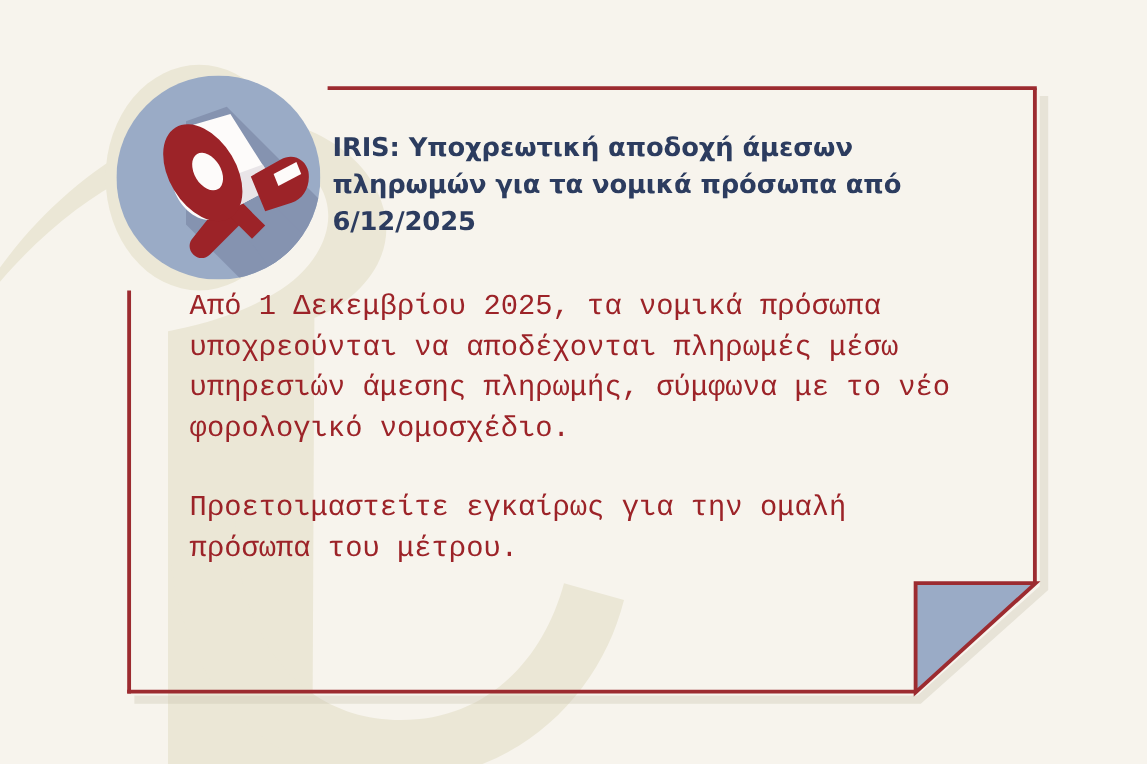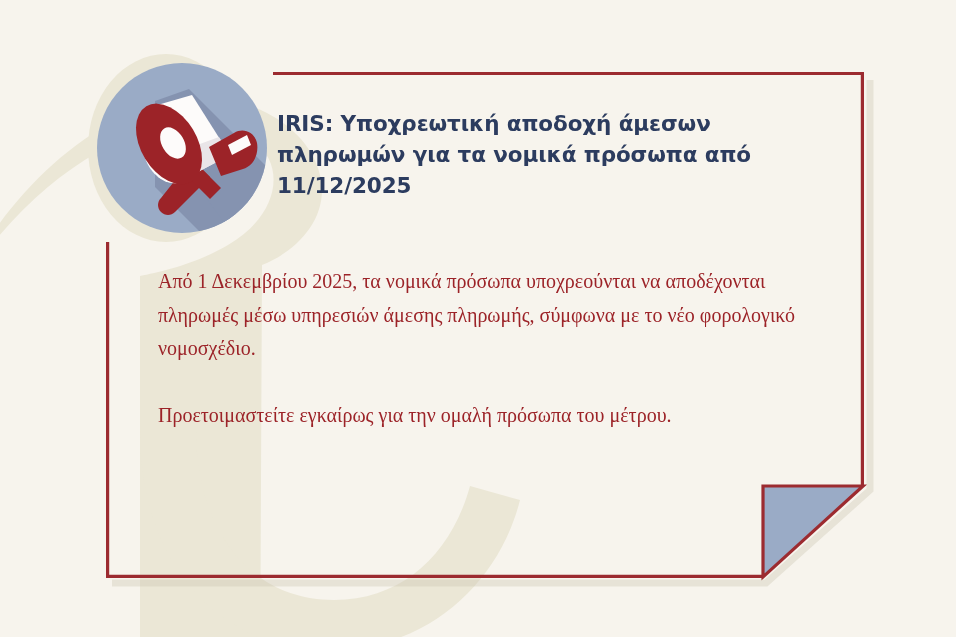--- a/index.html
+++ b/index.html
@@ -62,25 +62,25 @@
     font-size: 21.5px;
     line-height: 31px;
     letter-spacing: -0.1px;
     white-space: pre-line;
   }
 
   
   .body-copy {
     position: absolute;
     left: 158px;
-    top: 265px;
+    top: 240px;
     width: 640px;
     color: #9c2328;
-    font-family: Liberation Serif, serif;
-    font-size: 20px;
+    font-family: Liberation Mono, monospace;
+    font-size: 24px;
     line-height: 33.5px;
     font-weight: normal;
   }
   .body-copy p {
     margin: 0;
     white-space: pre-line;
   }
   .para-gap {
     height: 33px;
   }
@@ -183,21 +183,21 @@
         <ellipse cx="76" cy="80" rx="11" ry="17" transform="rotate(-31 76 80)" fill="#fdfbfa"></ellipse>
 
         <path d="M 112 84 L 137 70 C 147 64, 158 70, 160 80
                  C 162 92, 156 103, 146 106 L 124 113 Z" fill="#9c2328"></path>
 
         <path d="M 131 82 L 150 72 L 154 82 L 135 92 Z" fill="#fdfbfa"></path>
       </g>
     </svg>
   </div>
 
-  <div class="headline">IRIS: Υποχρεωτική αποδοχή άμεσων πληρωμών για τα νομικά πρόσωπα από 11/12/2025</div>
+  <div class="headline">IRIS: Υποχρεωτική αποδοχή άμεσων πληρωμών για τα νομικά πρόσωπα από 6/12/2025</div>
 
   <div class="body-copy">
     <p>Από 1 Δεκεμβρίου 2025, τα νομικά πρόσωπα υποχρεούνται να αποδέχονται πληρωμές μέσω υπηρεσιών άμεσης πληρωμής, σύμφωνα με το νέο φορολογικό νομοσχέδιο.</p>
     <div class="para-gap"></div>
     <p>Προετοιμαστείτε εγκαίρως για την ομαλή πρόσωπα του μέτρου.</p>
   </div>
 
 </div>
 
 </body></html>

